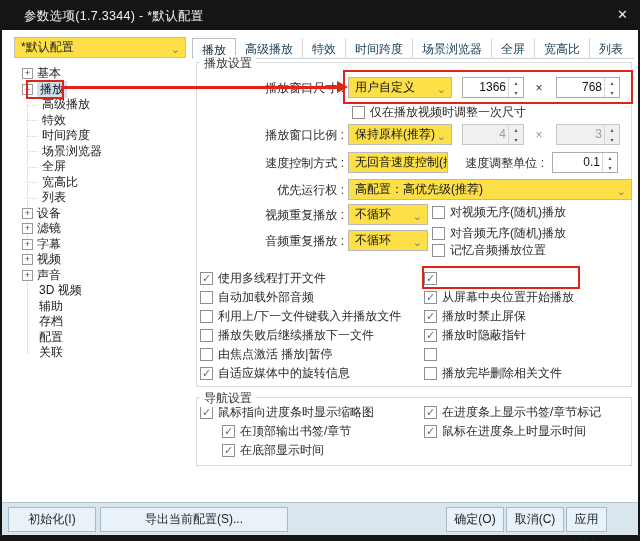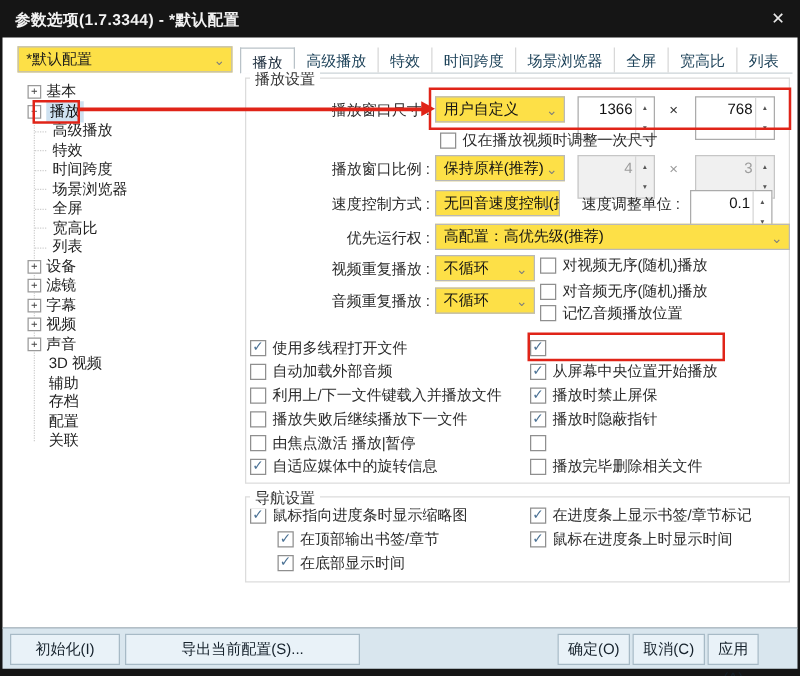--- a/index.html
+++ b/index.html
@@ -3,21 +3,21 @@
 <meta charset="utf-8">
 <style>
   * { margin:0; padding:0; box-sizing:border-box; }
   html,body { background:#fff; }
   body { font-family:"Liberation Sans","DejaVu Sans",sans-serif; }
 
   .window { position:relative; width:640px; height:541px; background:#151515; overflow:hidden; }
 
   
   .titlebar { position:absolute; left:0; top:0; width:640px; height:30px; background:#151515; color:#f2f2f2; }
-  .titlebar .title { position:absolute; left:12px; top:8px; font-size:12.5px; font-weight:bold; letter-spacing:.3px; }
+  .titlebar .title { position:absolute; left:24px; top:8px; font-size:12.5px; font-weight:normal; letter-spacing:.3px; }
   .titlebar .close { position:absolute; right:12px; top:7px; font-size:13px; color:#e9e9e9; cursor:pointer; }
 
   
   .bodyarea { position:absolute; left:2px; top:30px; width:636px; height:472px; background:#ffffff; }
 
   
   .profile { position:absolute; left:12px; top:7px; width:172px; height:21px; background:#fde047; border:1px solid #bdbdbd; font-size:12px; color:#1a1a1a; line-height:19px; padding:0 18px 0 6px; white-space:nowrap; overflow:hidden; }
   .profile .chev, .sel .chev { position:absolute; right:5px; top:2px; color:#7d7d7d; font-size:11px; }
 
   
@@ -42,21 +42,21 @@
   .g1 { left:194px; top:32px; width:436px; height:325px; }
   .g2 { left:194px; top:367px; width:436px; height:69px; }
   .legend { position:absolute; background:#fff; padding:0 4px; font-size:12px; color:#333; z-index:2; }
   .lg1 { left:198px; top:25px; }
   .lg2 { left:198px; top:360px; }
 
   
   .lab { position:absolute; width:148px; text-align:right; font-size:12px; color:#2b2b2b; line-height:22px; white-space:nowrap; }
   .lab2 { position:absolute; text-align:right; font-size:12px; color:#2b2b2b; line-height:22px; white-space:nowrap; }
   .sel { position:absolute; height:21px; background:#fde047; border:1px solid #b9b9b9; font-size:12px; line-height:19px; padding:0 33px 0 6px; color:#141414; white-space:nowrap; overflow:hidden; }
-  .spin { position:absolute; height:35px; background:#fff; border:1px solid #ababab; }
+  .spin { position:absolute; height:21px; background:#fff; border:1px solid #ababab; }
   .spin .val { position:absolute; left:0; right:17px; text-align:right; line-height:19px; font-size:12px; color:#111; }
   .spin .ar { position:absolute; right:0; top:0; width:15px; height:100%; border-left:1px solid #d6d6d6; display:flex; flex-direction:column; }
   .spin .ar i { flex:1; font-style:normal; font-size:6px; color:#555; display:flex; align-items:center; justify-content:center; }
   .spin.dis { background:#f0f0f0; border-color:#c6c6c6; }
   .spin.dis .val { color:#9c9c9c; }
   .times { position:absolute; width:14px; text-align:center; font-size:12px; color:#333; line-height:22px; }
   .times.dim { color:#9c9c9c; }
 
   
   .cb { position:absolute; height:16px; display:flex; align-items:center; font-size:12px; color:#2b2b2b; white-space:nowrap; cursor:default; }

